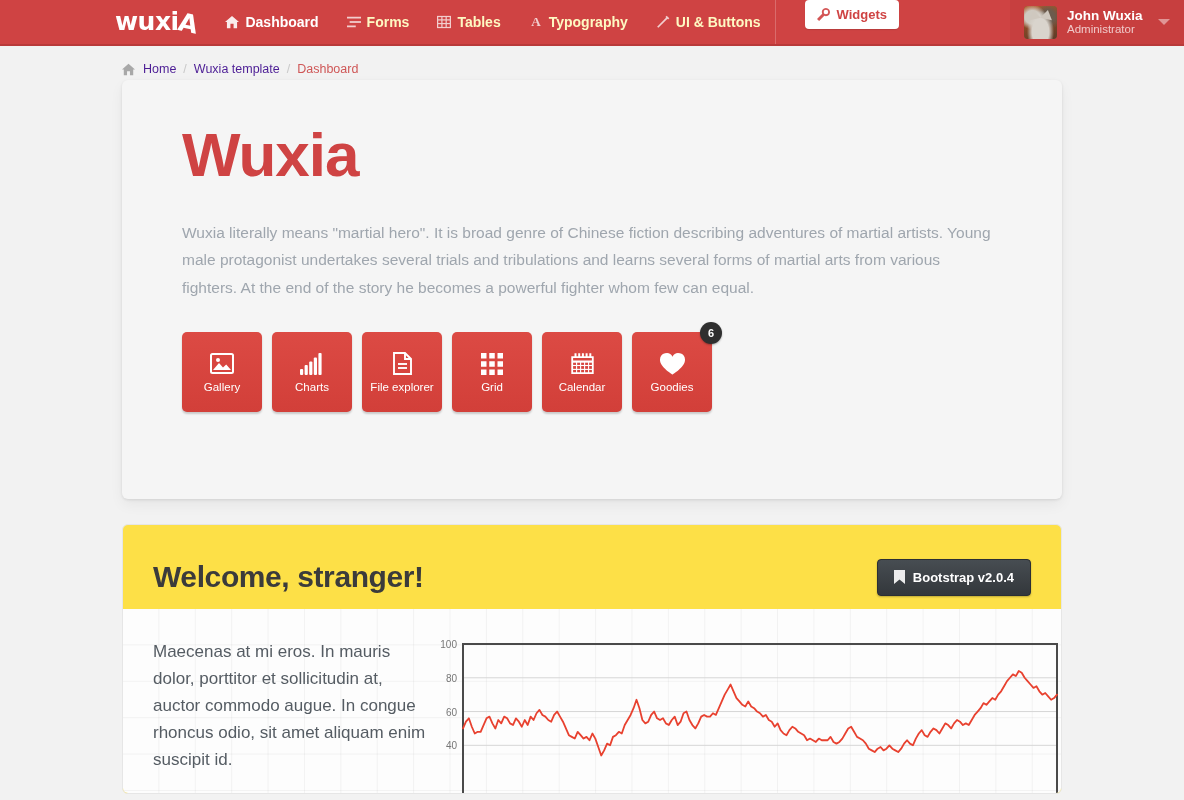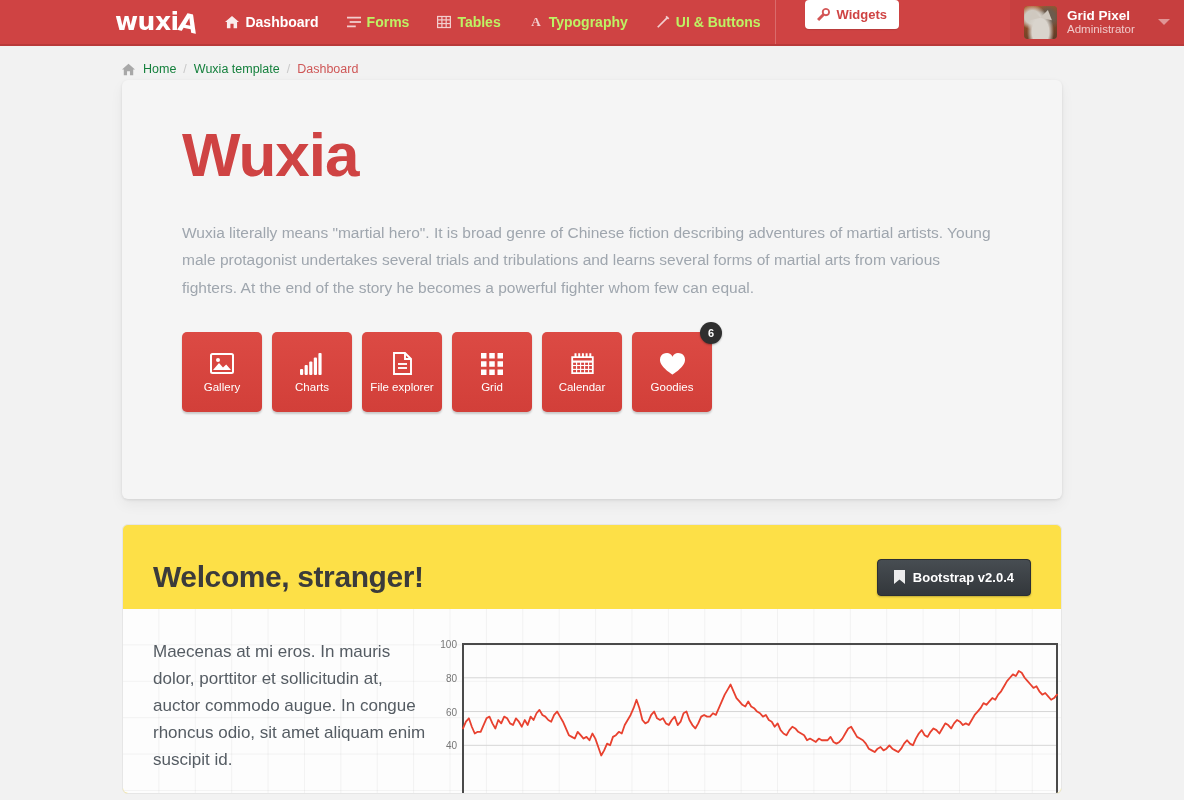--- a/index.html
+++ b/index.html
@@ -39,21 +39,21 @@
     font-style: normal;
   }
   .brand-text .brand-a {
     display: inline-block;
     transform: rotate(12deg) translateY(2px);
   }
   .nav-items { display: flex; align-items: stretch; flex: none; }
   .nav-item {
     display: flex; align-items: center; gap: 6px;
     padding: 0 14px;
-    color: #bef264;
+    color: #fef9c3;
     font-size: 14px;
     font-weight: 700;
     cursor: pointer;
     text-decoration: none;
     white-space: nowrap;
   }
   .nav-item.active { color: #ffffff; }
   .nav-ico { display: inline-flex; align-items: center; opacity: .9; }
   .nav-ico svg { display: block; }
 
@@ -124,21 +124,21 @@
   }
 
   
   .breadcrumb {
     display: flex; align-items: center; gap: 7px;
     padding: 12px 0 0 122px;
     font-size: 12.5px;
     color: #9a9a9a;
     height: 34px;
   }
-  .breadcrumb a { color: #15803d; text-decoration: none; cursor: pointer; }
+  .breadcrumb a { color: #4c1d95; text-decoration: none; cursor: pointer; }
   .breadcrumb .sep { color: #c9c9c9; }
   .breadcrumb .current { color: #cf5757; cursor: pointer; }
   .bc-home-icon { display: inline-flex; margin-right: 1px; }
 
   
   .wrap { padding: 0 122px; }
   .panel {
     background: #f5f5f5;
     border-radius: 6px;
     box-shadow: 0 1px 3px rgba(0,0,0,.10), 0 6px 14px rgba(0,0,0,.05);
@@ -343,21 +343,21 @@
 
   <div class="nav-spacer"></div>
 
   <div class="user-box">
     <div class="avatar">
       <div class="cat-bg"></div>
       <div class="cat-ear-l"></div>
       <div class="cat-ear-r"></div>
     </div>
     <div class="user-meta">
-      <span class="user-name">Grid Pixel</span>
+      <span class="user-name">John Wuxia</span>
       <span class="user-role">Administrator</span>
     </div>
     <span class="caret-down"></span>
   </div>
 </div>
 
 <div class="breadcrumb">
   <span class="bc-home-icon">
     <svg width="13" height="13" viewBox="0 0 16 16" fill="#a8a8a8">
         <path d="M8 1L0 8h2.2v7h4V10h3.6v5h4V8H16z"></path>

